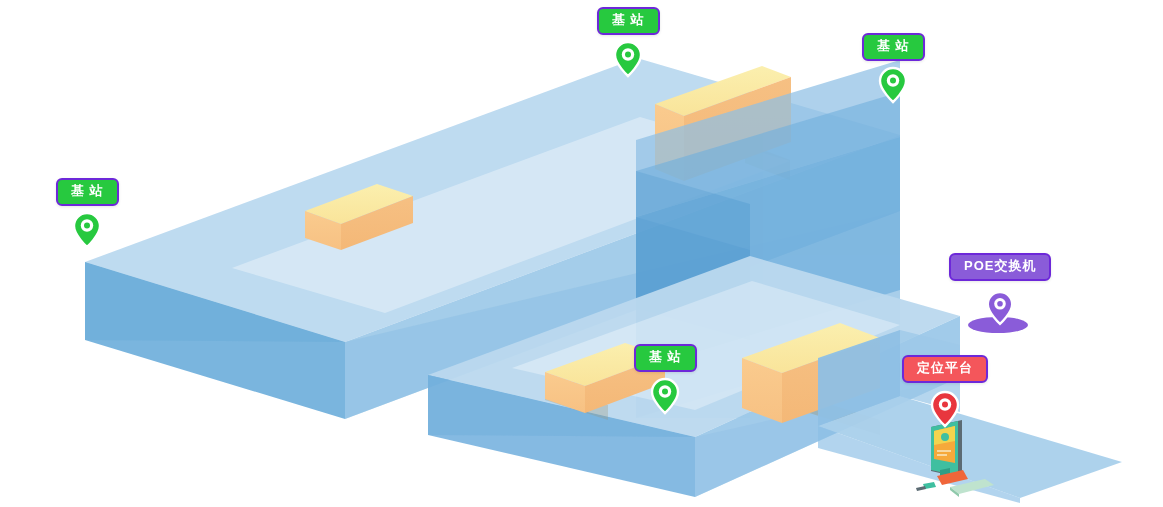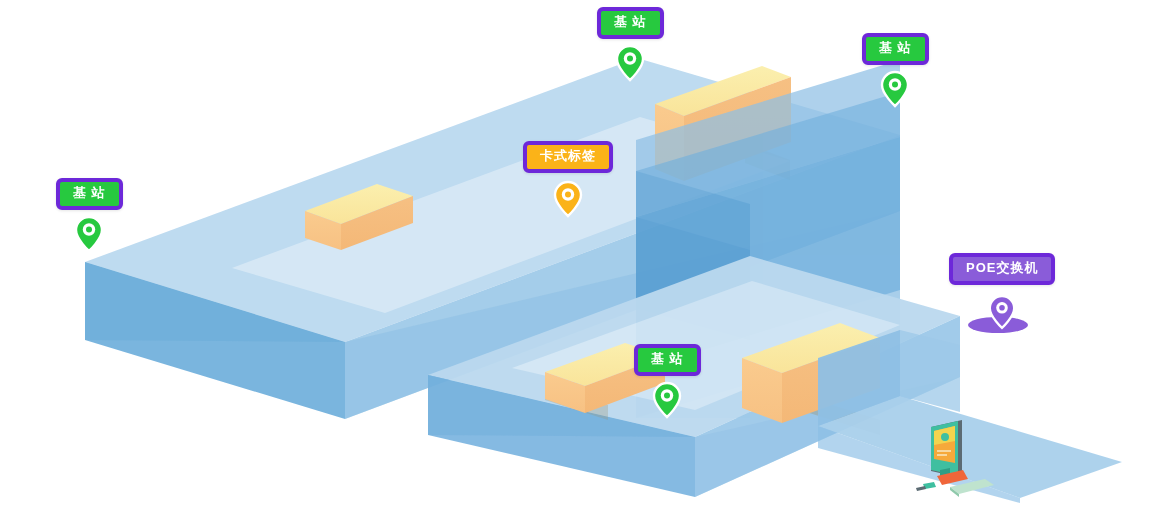--- a/index.html
+++ b/index.html
@@ -4,21 +4,21 @@
 <style>
   html,body{margin:0;padding:0;background:#ffffff;}
   body{font-family:"Liberation Sans","DejaVu Sans",sans-serif;}
   #stage{position:relative;width:1163px;height:507px;background:#ffffff;overflow:hidden;}
   #scene{position:absolute;left:0;top:0;width:1163px;height:507px;}
   .marker{position:absolute;display:flex;flex-direction:column;align-items:center;}
   .chip{
     font-size:13px;font-weight:bold;color:#ffffff;
     padding:4px 13px 5px 13px;border-radius:6px;
     letter-spacing:1px;white-space:nowrap;line-height:1.15;
-    border:4px solid #6d28d9;
+    border:2px solid #6d28d9;
     box-shadow:0 1px 3px rgba(0,0,0,0.10);
   }
   .chip.green{background:#27C93F;}
   .chip.orange{background:#FBB318;}
   .chip.purple{background:#8A5CD9;}
   .chip.red{background:#F4565B;}
   .pinwrap{margin-top:5px;line-height:0;}
   .pinwrap.gap{margin-top:7px;}
   .pinwrap.gapbig{margin-top:9px;}
 </style>
@@ -173,30 +173,20 @@
     <div class="chip green">基 站</div>
     <div class="pinwrap">
       <svg width="30" height="38" viewBox="0 0 30 38">
         <path d="M15 2 C7.8 2 2 7.8 2 15 C2 24 15 36 15 36 C15 36 28 24 28 15 C28 7.8 22.2 2 15 2 Z" fill="#27C93F" stroke="#ffffff" stroke-width="2.4"></path>
         <circle cx="15" cy="14.5" r="6.2" fill="#ffffff"></circle>
         <circle cx="15" cy="14.5" r="3" fill="#27C93F"></circle>
       </svg>
     </div>
   </div>
 
-  <div class="marker" style="left:523px;top:141px;">
-    <div class="chip orange">卡式标签</div>
-    <div class="pinwrap gap">
-      <svg width="30" height="38" viewBox="0 0 30 38">
-        <path d="M15 2 C7.8 2 2 7.8 2 15 C2 24 15 36 15 36 C15 36 28 24 28 15 C28 7.8 22.2 2 15 2 Z" fill="#FBB318" stroke="#ffffff" stroke-width="2.4"></path>
-        <circle cx="15" cy="14.5" r="6.2" fill="#ffffff"></circle>
-        <circle cx="15" cy="14.5" r="3" fill="#FBB318"></circle>
-      </svg>
-    </div>
-  </div>
 
   <div class="marker" style="left:634px;top:344px;">
     <div class="chip green">基 站</div>
     <div class="pinwrap">
       <svg width="30" height="38" viewBox="0 0 30 38">
         <path d="M15 2 C7.8 2 2 7.8 2 15 C2 24 15 36 15 36 C15 36 28 24 28 15 C28 7.8 22.2 2 15 2 Z" fill="#27C93F" stroke="#ffffff" stroke-width="2.4"></path>
         <circle cx="15" cy="14.5" r="6.2" fill="#ffffff"></circle>
         <circle cx="15" cy="14.5" r="3" fill="#27C93F"></circle>
       </svg>
     </div>
@@ -206,14 +196,24 @@
     <div class="chip purple">POE交换机</div>
     <div class="pinwrap gapbig">
       <svg width="28" height="36" viewBox="0 0 30 38">
         <path d="M15 2 C7.8 2 2 7.8 2 15 C2 24 15 36 15 36 C15 36 28 24 28 15 C28 7.8 22.2 2 15 2 Z" fill="#8A5CD9" stroke="#ffffff" stroke-width="2.4"></path>
         <circle cx="15" cy="14.5" r="6.2" fill="#ffffff"></circle>
         <circle cx="15" cy="14.5" r="3" fill="#8A5CD9"></circle>
       </svg>
     </div>
   </div>
 
+  <div class="marker" style="left:902px;top:355px;">
+    <div class="chip red">定位平台</div>
+    <div class="pinwrap gap">
+      <svg width="30" height="38" viewBox="0 0 30 38">
+        <path d="M15 2 C7.8 2 2 7.8 2 15 C2 24 15 36 15 36 C15 36 28 24 28 15 C28 7.8 22.2 2 15 2 Z" fill="#E8363E" stroke="#ffffff" stroke-width="2.4"></path>
+        <circle cx="15" cy="14.5" r="6.2" fill="#ffffff"></circle>
+        <circle cx="15" cy="14.5" r="3" fill="#E8363E"></circle>
+      </svg>
+    </div>
+  </div>
 
 </div>
 
 </body></html>

